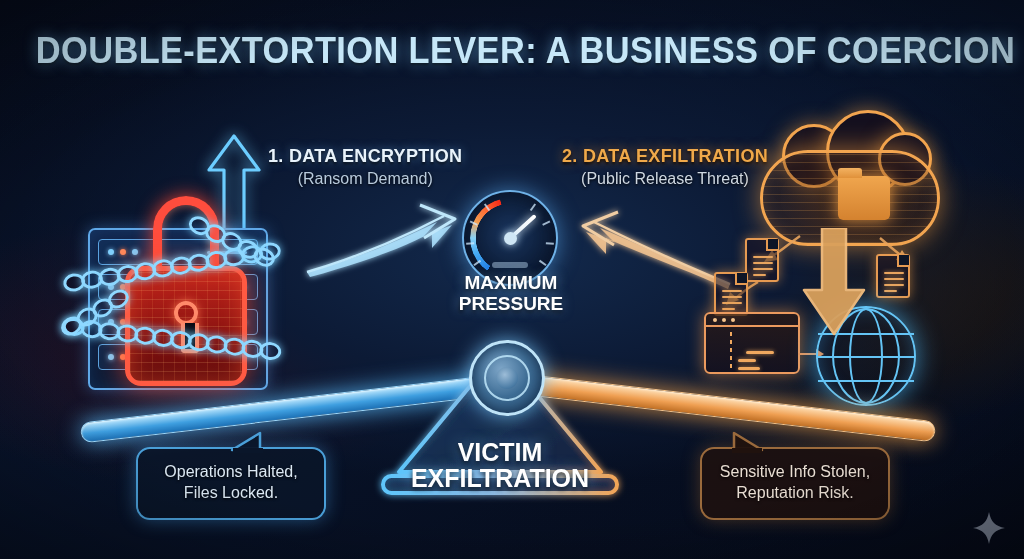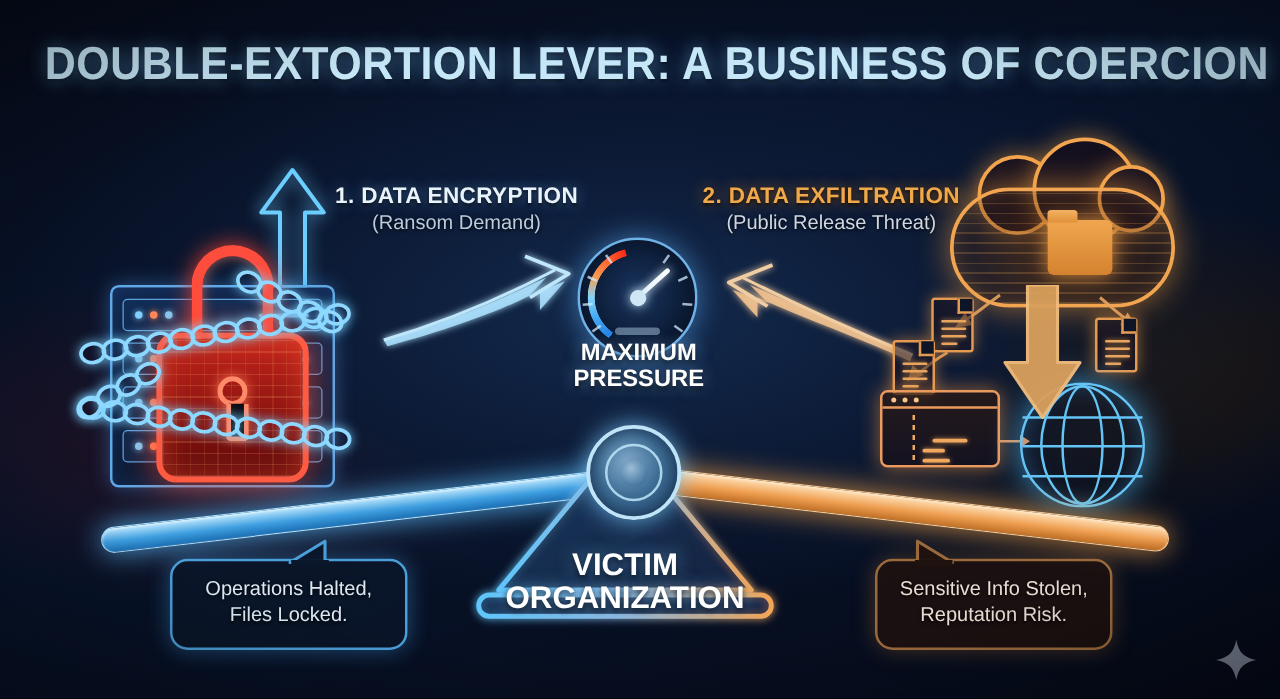--- a/index.html
+++ b/index.html
@@ -578,21 +578,21 @@
       <g filter="url(#fg)">
         <path d="M145 10 L246 132 L44 132 Z" fill="url(#ffill)" stroke="url(#fgrad)" stroke-width="4" stroke-linejoin="round"></path>
         <rect x="28" y="136" width="234" height="17" rx="8.5" fill="url(#ffill)" stroke="url(#fgrad)" stroke-width="4"></rect>
       </g>
     </svg>
   </div>
   <div class="pivot"></div>
 
   <div class="victim">
     <div>VICTIM</div>
-    <div>ORGANIZATION</div>
+    <div>EXFILTRATION</div>
   </div>
 
   <div class="bubble bubble-left">
     <svg class="tail-svg" style="left:92px; top:-16px;" width="40" height="18" viewBox="0 0 40 18">
       <path d="M2 17 L30 0 L30 17 Z" fill="rgba(10,22,42,.95)" stroke="#4a9fd8" stroke-width="2.5" stroke-linejoin="round"></path>
       <rect x="3" y="15" width="30" height="5" fill="rgba(10,22,42,1)"></rect>
     </svg>
     <div>Operations Halted,</div>
     <div>Files Locked.</div>
   </div>

